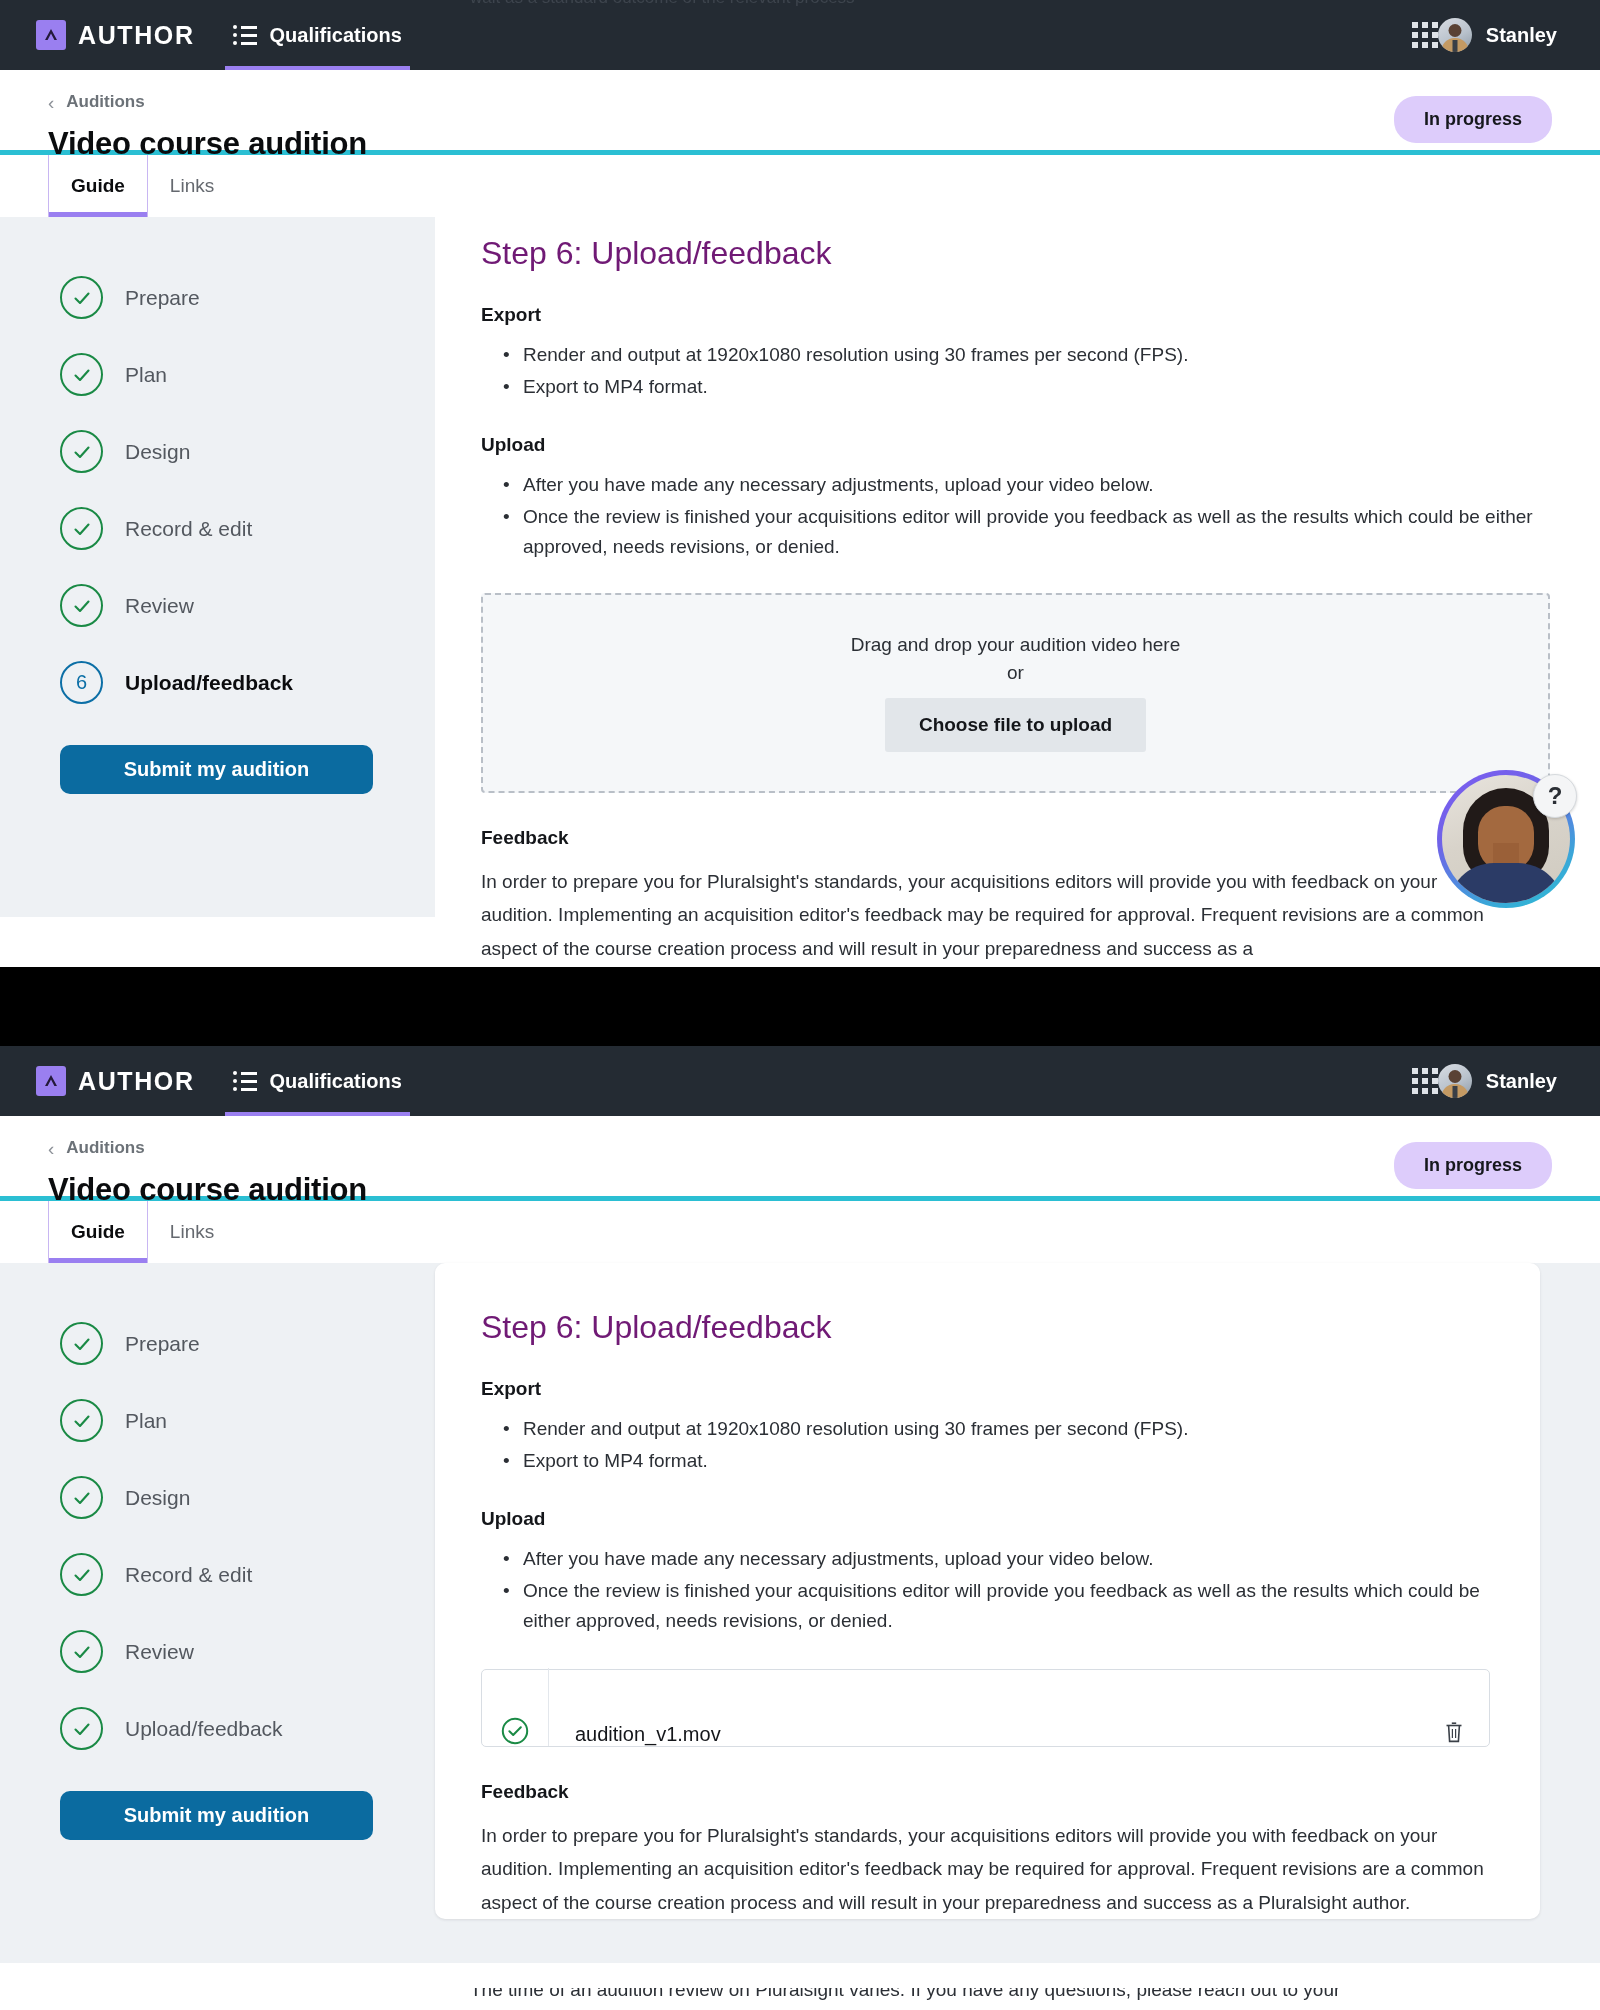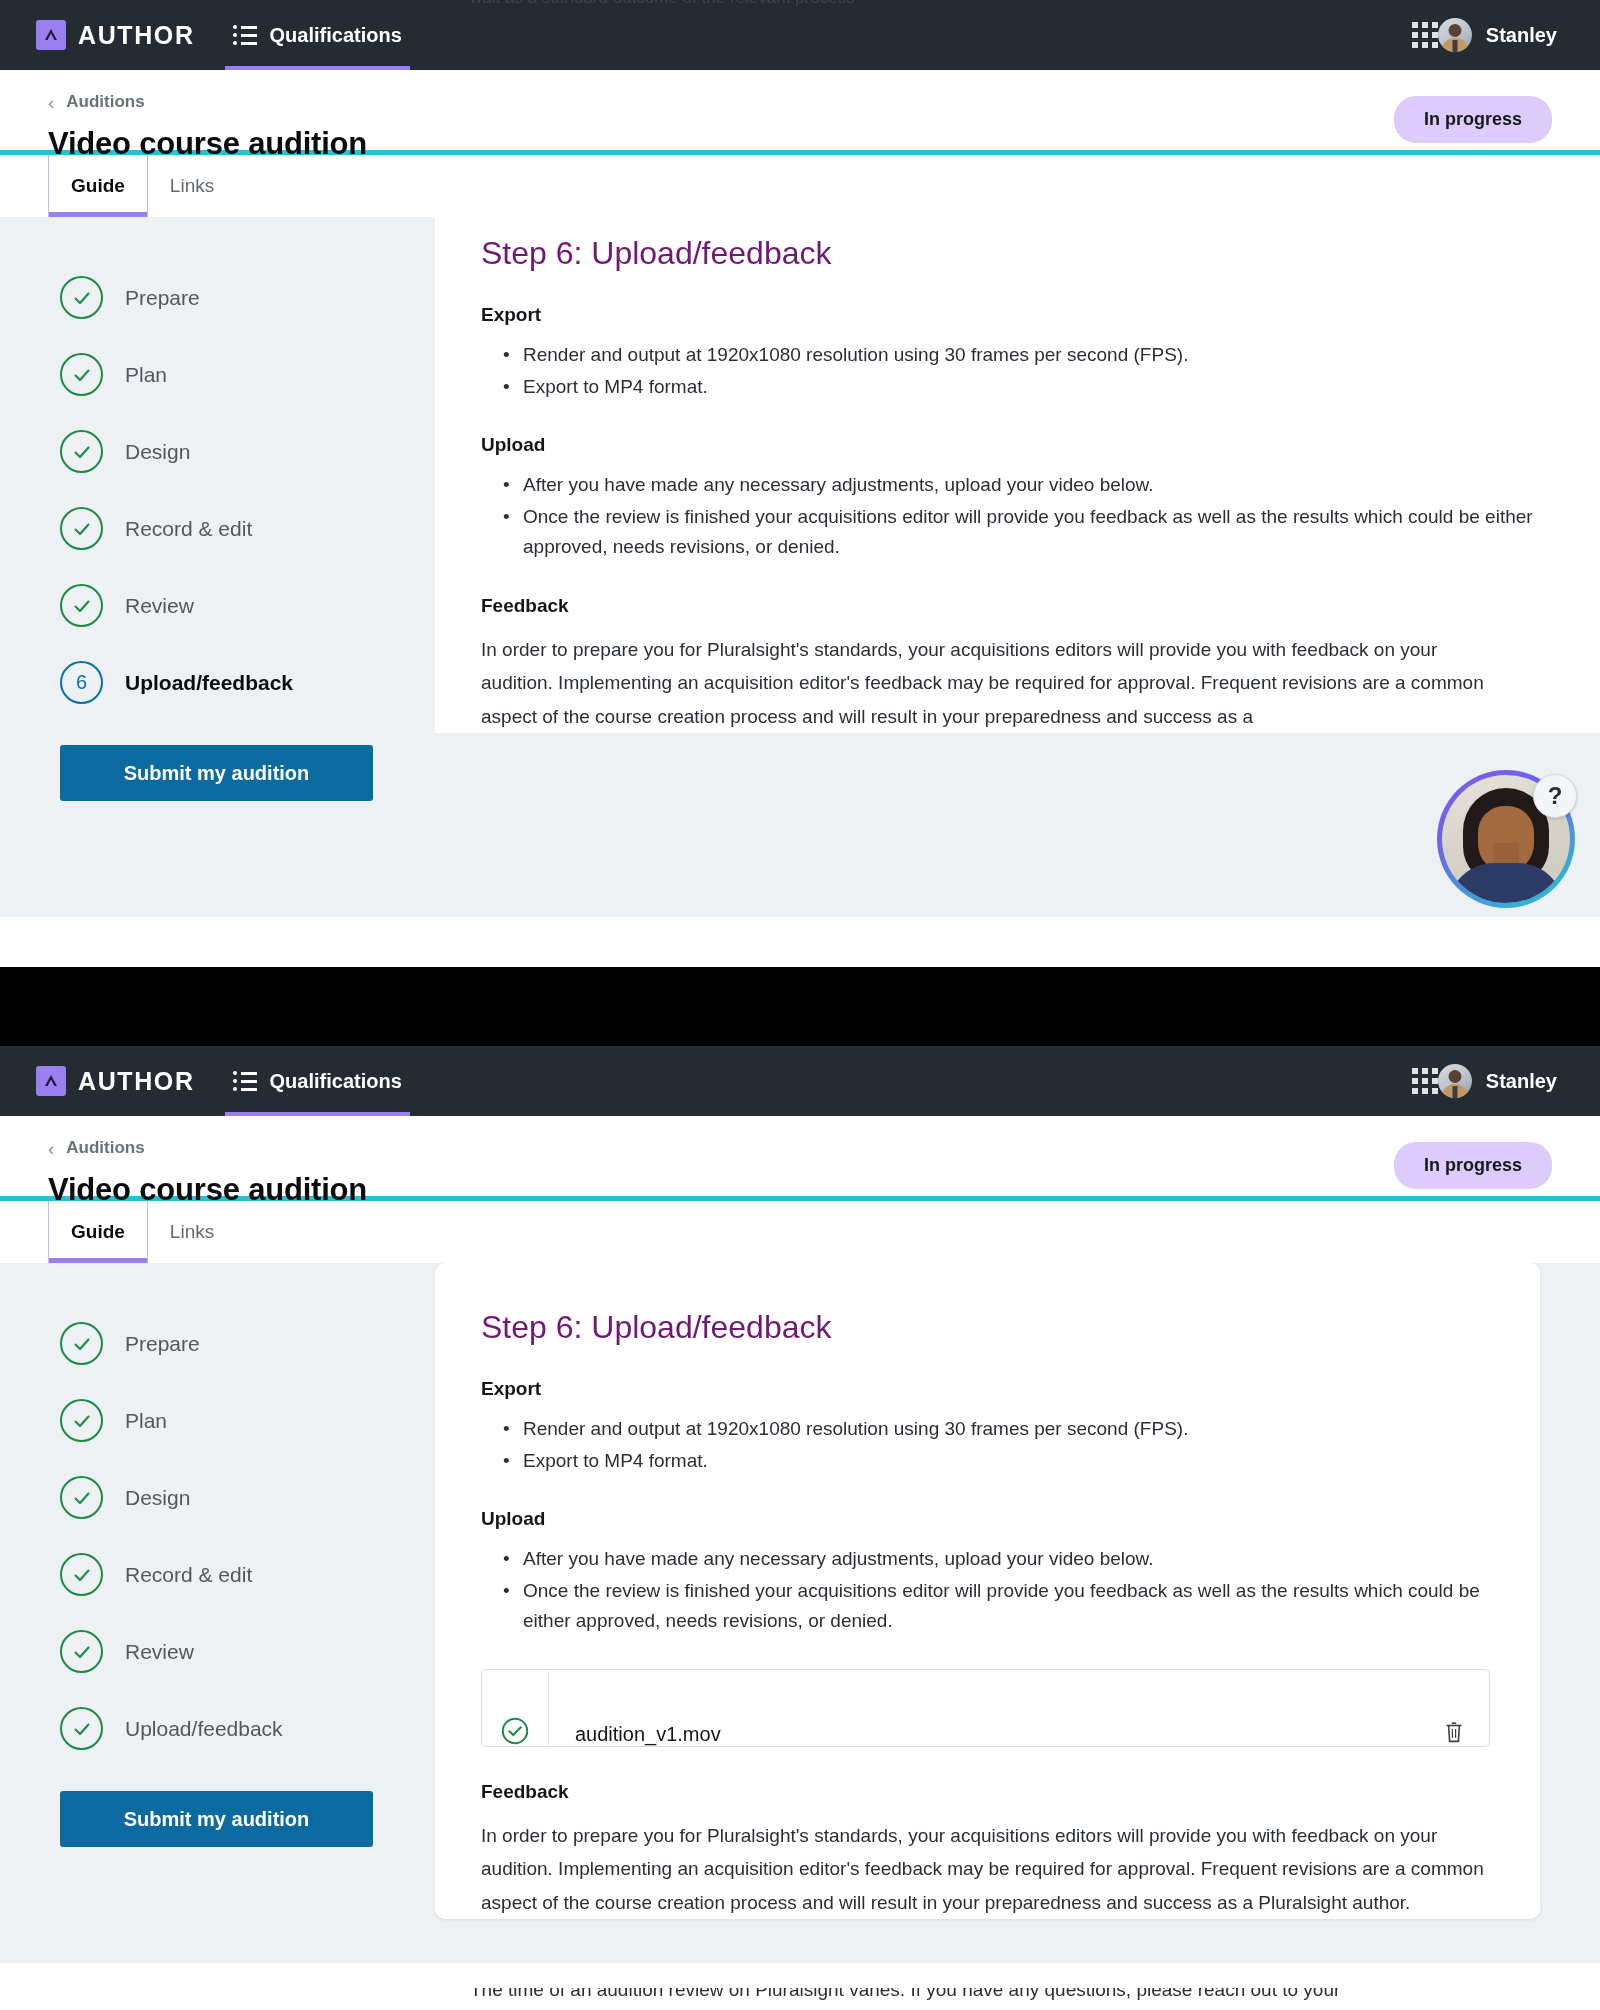--- a/index.html
+++ b/index.html
@@ -96,22 +96,22 @@
   .step-circle {
     width:43px; height:43px; border-radius:50%; border:2px solid #1a8a45;
     display:flex; align-items:center; justify-content:center; flex:0 0 auto;
   }
   .step-circle svg { display:block; }
   .step-circle.num { border-color:#0c6fa6; }
   .step-circle.num span { color:#0c6fa6; font-size:20px; }
   .step-label { font-size:21px; color:#53585f; }
   .step.current .step-label { color:#0b0c0e; font-weight:bold; }
   .submit-btn {
-    margin-top:24px; width:313px; height:56px; background:#0b6ba0; color:#fff;
-    border:none; border-radius:3px; font-size:20px; font-weight:bold;
+    margin-top:24px; width:313px; height:49px; background:#0b6ba0; color:#fff;
+    border:none; border-radius:10px; font-size:20px; font-weight:bold;
     font-family:"Liberation Sans", sans-serif; cursor:pointer;
   }
 
   .content-wrap { flex:1; padding:0; position:relative; }
   .card {
     margin-left:0; margin-right:60px; background:#fff; border-radius:10px;
     padding:46px 50px 0 46px; min-height:100px;
     box-shadow:0 1px 3px rgba(20,24,30,.10);
   }
   .card.flat { border-radius:0; box-shadow:none; margin-right:0; padding-top:0;}
@@ -327,20 +327,25 @@
         <h3>Export</h3>
         <ul>
           <li>Render and output at 1920x1080 resolution using 30 frames per second (FPS).</li>
           <li>Export to MP4 format.</li>
         </ul>
         <h3>Upload</h3>
         <ul>
           <li>After you have made any necessary adjustments, upload your video below.</li>
           <li>Once the review is finished your acquisitions editor will provide you feedback as well as the results which could be either approved, needs revisions, or denied.</li>
         </ul>
+        <div class="dropzone">
+          <div class="dz-text">Drag and drop your audition video here</div>
+          <div class="dz-or">or</div>
+          <button class="dz-btn">Choose file to upload</button>
+        </div>
         <h3 style="margin-top:34px;">Feedback</h3>
         <p style="max-width:1010px;">In order to prepare you for Pluralsight's standards, your acquisitions editors will provide you with feedback on your audition. Implementing an acquisition editor's feedback may be required for approval. Frequent revisions are a common aspect of the course creation process and will result in your preparedness and success as a</p>
       </div>
     </div>
   </div>
 
   <div class="help-bubble" style="left:1437px; top:770px;">
     <div class="help-ring">
       <div class="help-photo">
         <span class="hp-hair"></span>

